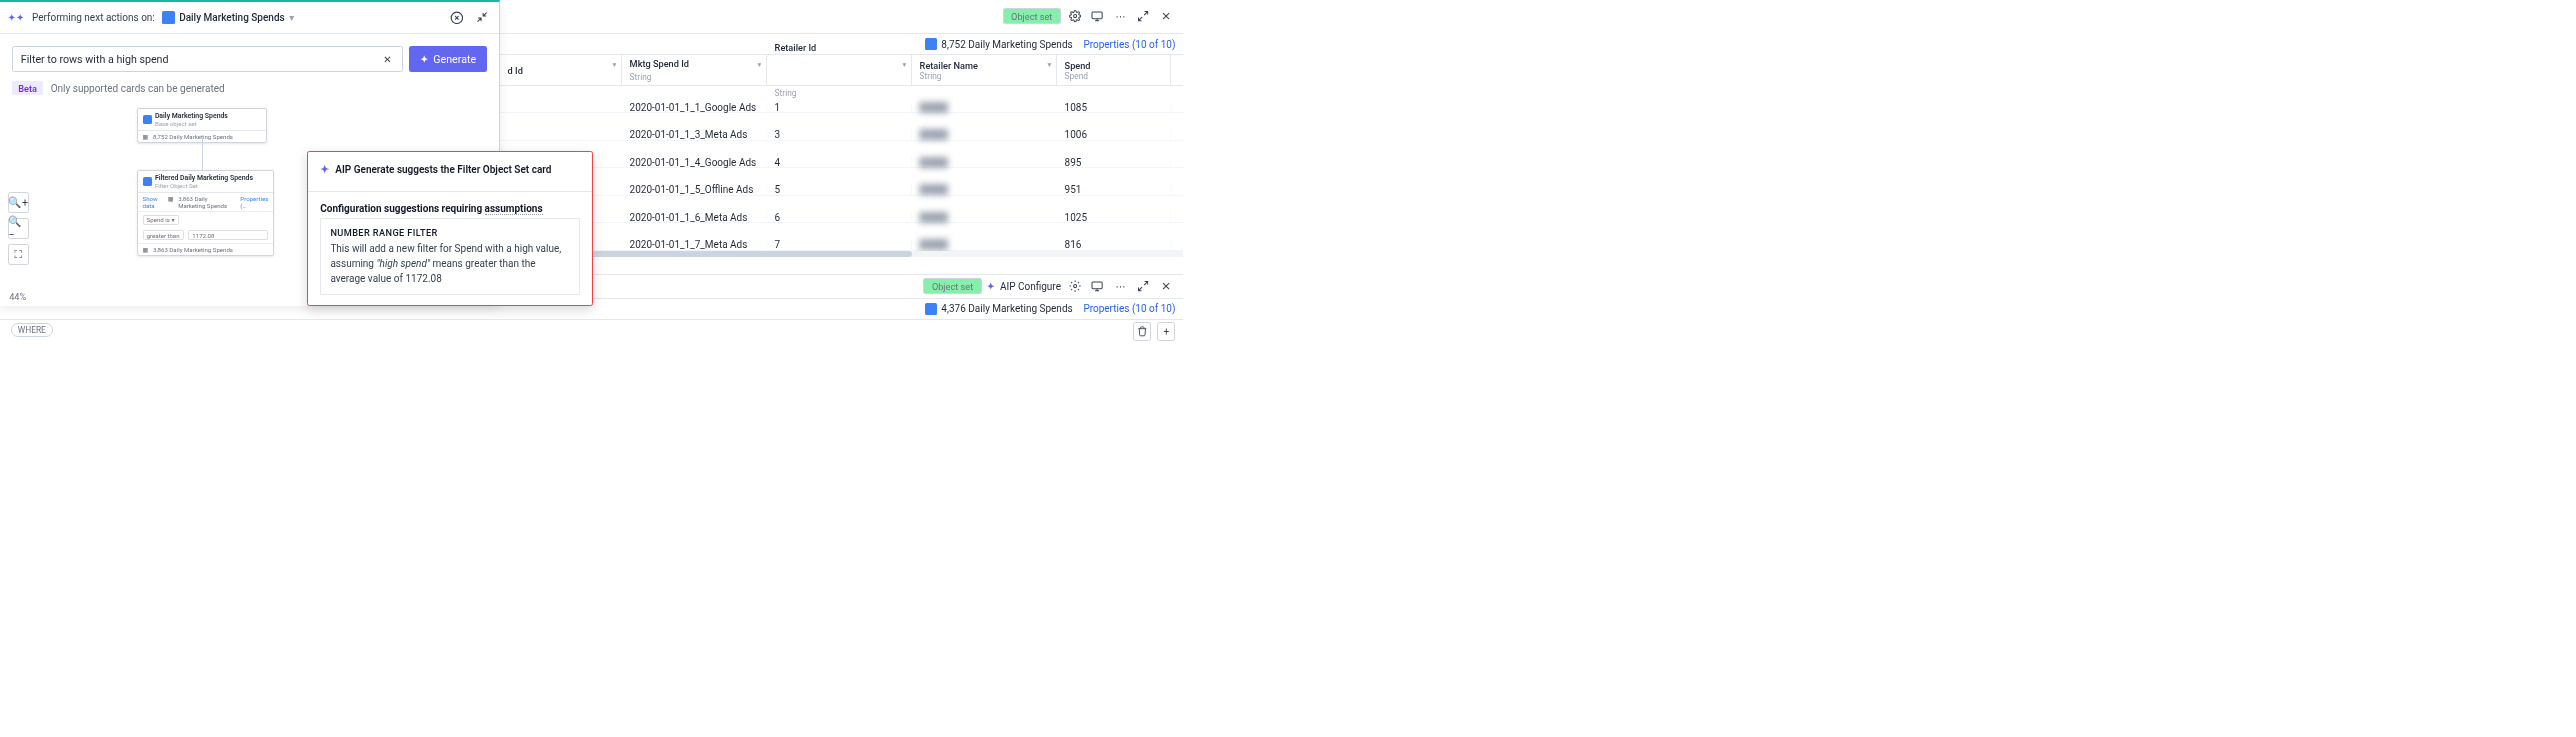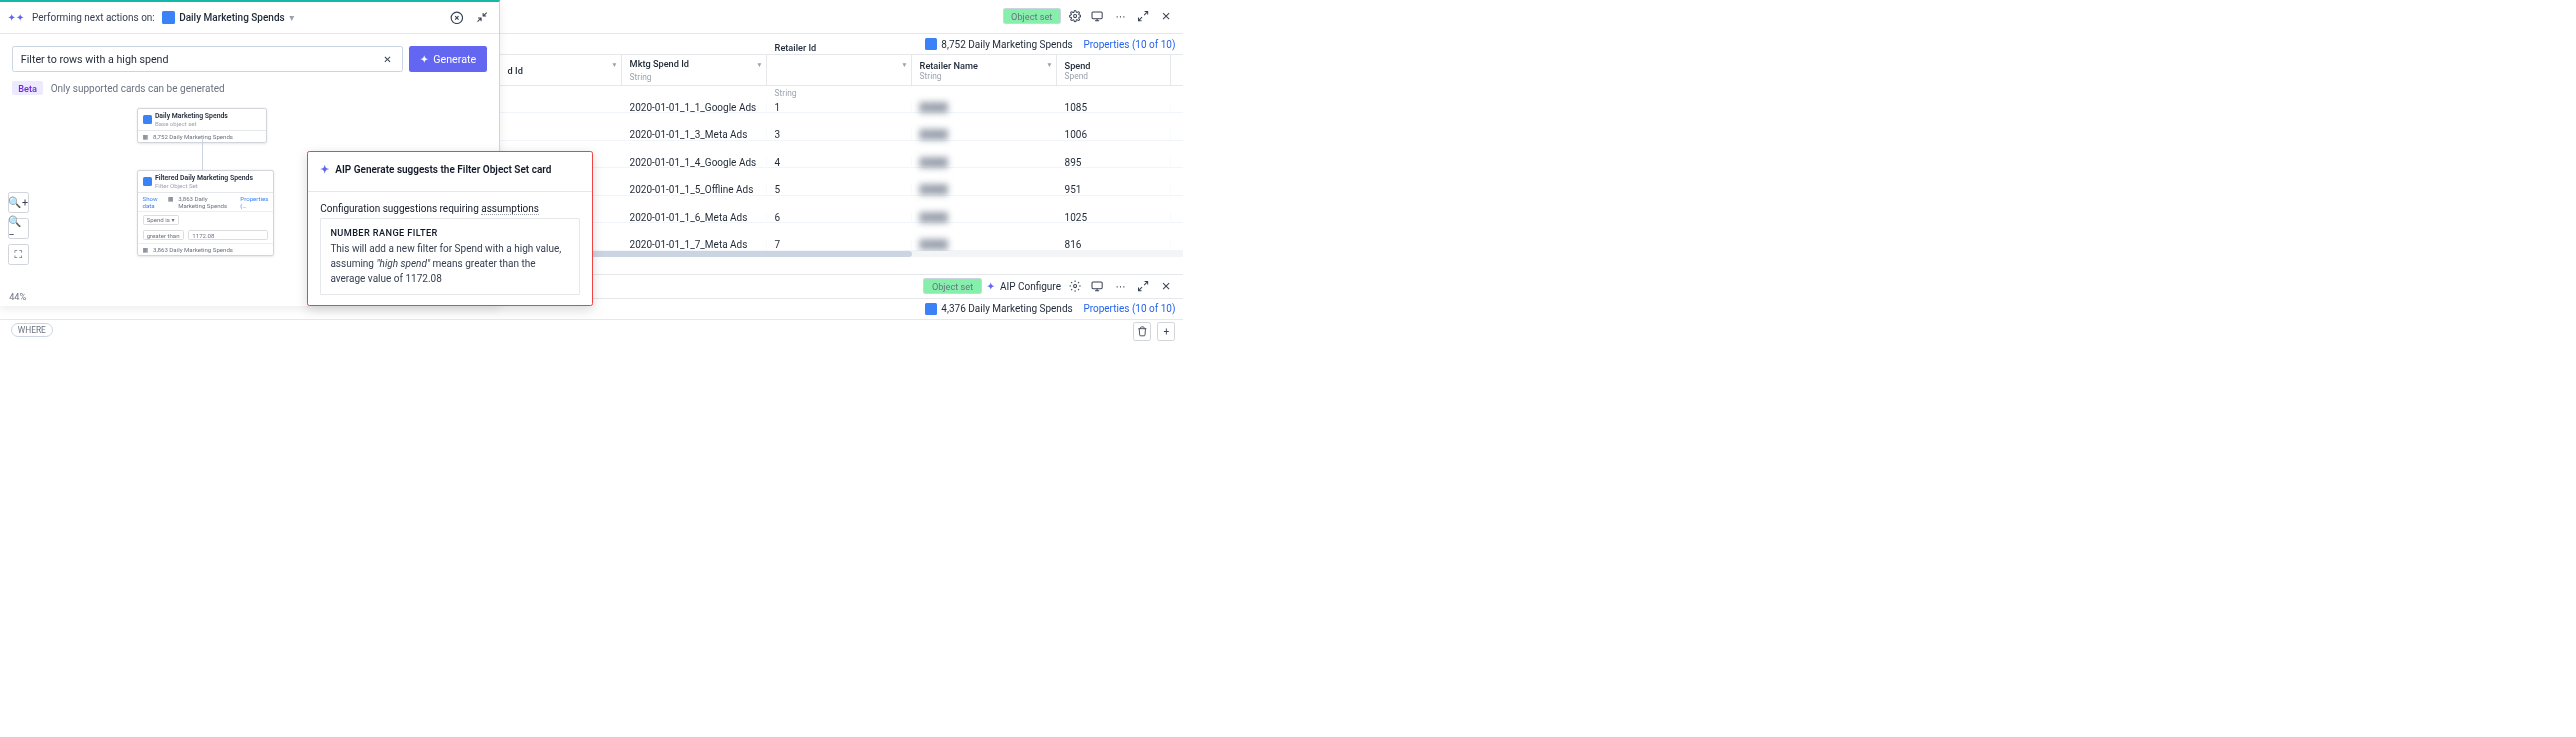--- a/index.html
+++ b/index.html
@@ -364,21 +364,21 @@
 </div>
 
 <div class="callout">
   <div class="sec">
     <div class="ct">
         <span class="sparkle">✦</span>
         <span>AIP Generate suggests the Filter Object Set card</span>
       </div>
   </div>
   <div class="sec">
-    <div class="ct" style="font-weight:400;">
+    <div class="ct" style="font-weight:700;">
         <span><span>Configuration suggestions requiring </span><span class="und">assumptions</span></span>
       </div>
     <div class="asm">
       <div class="at">NUMBER RANGE FILTER</div>
       <div class="ad"><span>This will add a new filter for Spend with a high value, assuming </span><em>"high spend"</em><span> means greater than the average value of 1172.08</span></div>
     </div>
   </div>
 </div>
 
 

